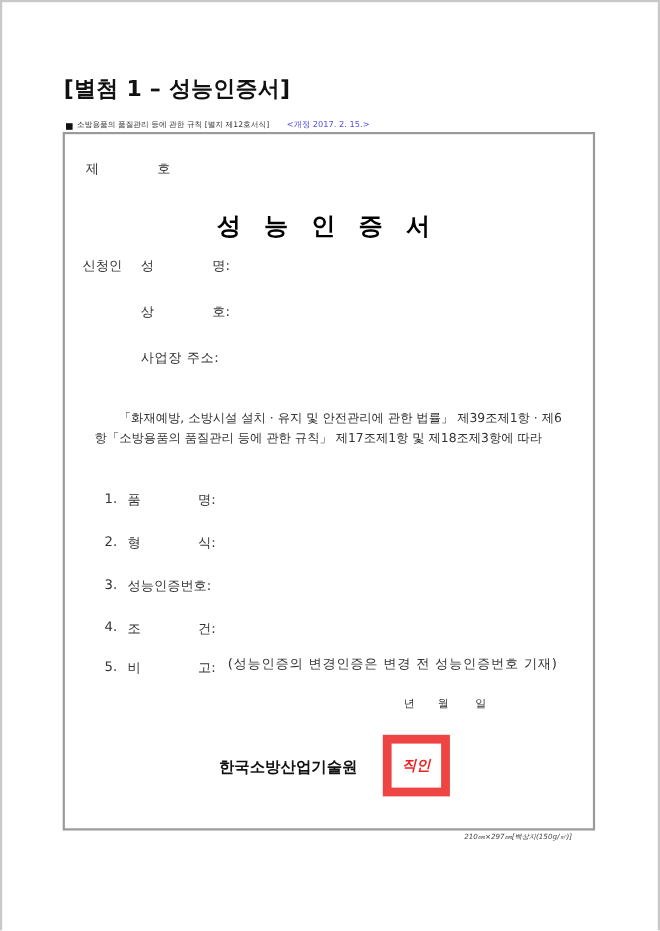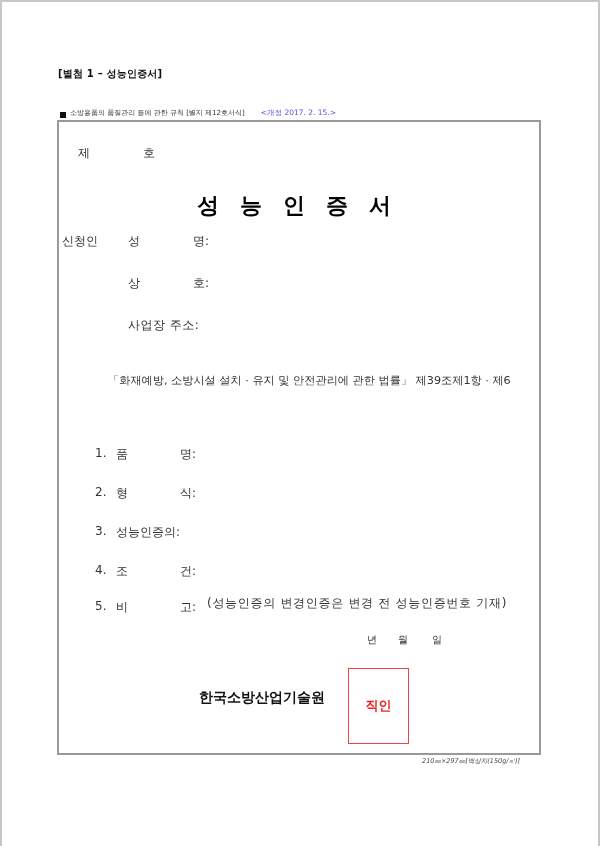--- a/index.html
+++ b/index.html
@@ -17,21 +17,21 @@
     position: absolute; left: 0; top: 0;
     width: 600px; height: 846px;
     border-left: 2px solid #c8c8c8;
     border-top: 2px solid #c8c8c8;
     border-right: 2px solid #c8c8c8;
   }
   .abs { position: absolute; white-space: nowrap; }
 
   .attach-heading {
     left: 58px; top: 67px;
-    font-size: 10px; font-weight: bold; color: #111;
+    font-size: 20px; font-weight: bold; color: #111;
     letter-spacing: 0.2px;
   }
   .form-caption {
     left: 60px; top: 108px;
     font-size: 7px; color: #333;
     display: flex; align-items: flex-end; gap: 2px;
   }
   .form-caption .square {
     display: inline-block; width: 6px; height: 6px; background: #111;
     margin-right: 2px;
@@ -49,21 +49,21 @@
 
   .doc-no-je { left: 78px; top: 145px; }
   .doc-no-ho { left: 143px; top: 145px; }
 
   .cert-title {
     left: 197px; top: 191px;
     font-size: 22px; font-weight: bold; color: #000;
     letter-spacing: 21px;
   }
 
-  .app-label { left: 62px; top: 233px; }
+  .app-label { left: 75px; top: 233px; }
   .f-name-a { left: 128px; top: 233px; }
   .f-name-b { left: 193px; top: 233px; }
   .f-biz-a { left: 128px; top: 275px; }
   .f-biz-b { left: 193px; top: 275px; }
   .f-addr { left: 128px; top: 317px; letter-spacing: 0.5px; }
 
   .para {
     left: 86px; top: 372px;
     width: 460px; white-space: normal;
     font-size: 11.2px; line-height: 17.5px; color: #333;
@@ -85,23 +85,23 @@
   .date-m { left: 398px; top: 633px; font-size: 10px; }
   .date-d { left: 432px; top: 633px; font-size: 10px; }
 
   .issuer {
     left: 199px; top: 689px;
     font-size: 14px; font-weight: bold; color: #111;
   }
   .seal-box {
     position: absolute;
     left: 348px; top: 668px;
-    width: 61px; height: 76px;
-    border: 1px solid #ef4444;
-    display: flex; align-items: center; justify-content: center;
+    width: 61px; height: 56px;
+    border: 8px solid #ef4444;
+    display: flex; align-items: center; justify-content: center; font-style: italic;
   }
   .seal-text { font-size: 13px; font-weight: bold; color: #ee2222; }
 
   .paper-spec {
     left: 422px; top: 757px;
     font-size: 6.5px; color: #444; font-style: italic;
   }
 </style>
 </head>
 <body>
@@ -125,32 +125,33 @@
 
 <div class="abs lbl app-label">신청인</div>
 <div class="abs lbl f-name-a">성</div>
 <div class="abs lbl f-name-b">명:</div>
 <div class="abs lbl f-biz-a">상</div>
 <div class="abs lbl f-biz-b">호:</div>
 <div class="abs lbl f-addr">사업장 주소:</div>
 
 <div class="abs para">
   <span class="line first">「화재예방, 소방시설 설치 · 유지 및 안전관리에 관한 법률」 제39조제1항 · 제6</span>
+  <span class="line">항「소방용품의 품질관리 등에 관한 규칙」 제17조제1항 및 제18조제3항에 따라</span>
 </div>
 
 <div class="abs lbl item-num r1">1.</div>
 <div class="abs lbl item-a r1">품</div>
 <div class="abs lbl item-b r1">명:</div>
 
 <div class="abs lbl item-num r2">2.</div>
 <div class="abs lbl item-a r2">형</div>
 <div class="abs lbl item-b r2">식:</div>
 
 <div class="abs lbl item-num r3">3.</div>
-<div class="abs lbl item-a r3">성능인증의:</div>
+<div class="abs lbl item-a r3">성능인증번호:</div>
 
 <div class="abs lbl item-num r4">4.</div>
 <div class="abs lbl item-a r4">조</div>
 <div class="abs lbl item-b r4">건:</div>
 
 <div class="abs lbl item-num r5">5.</div>
 <div class="abs lbl item-a r5">비</div>
 <div class="abs lbl item-b r5">고:</div>
 <div class="abs lbl note-text">(성능인증의 변경인증은 변경 전 성능인증번호 기재)</div>
 

